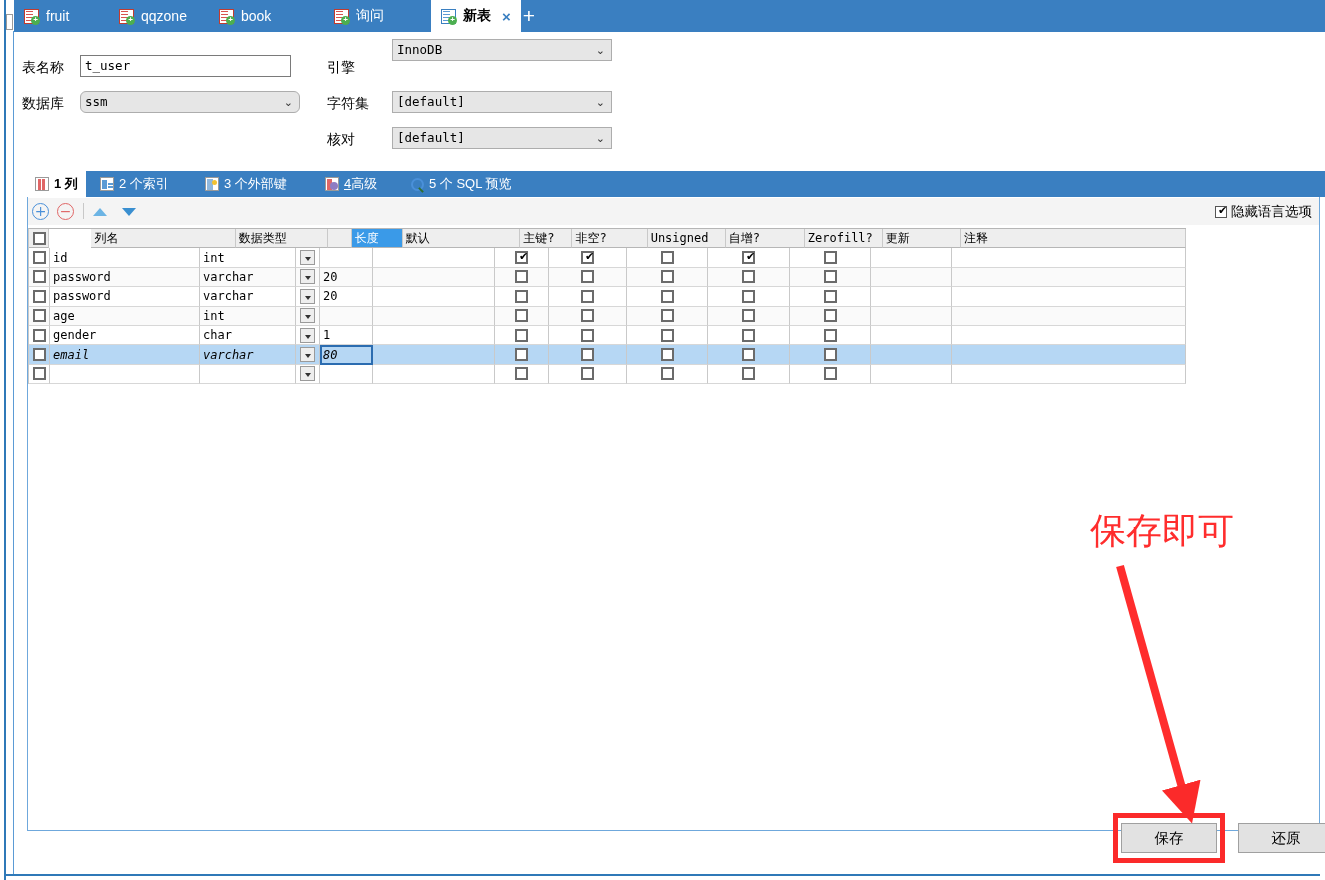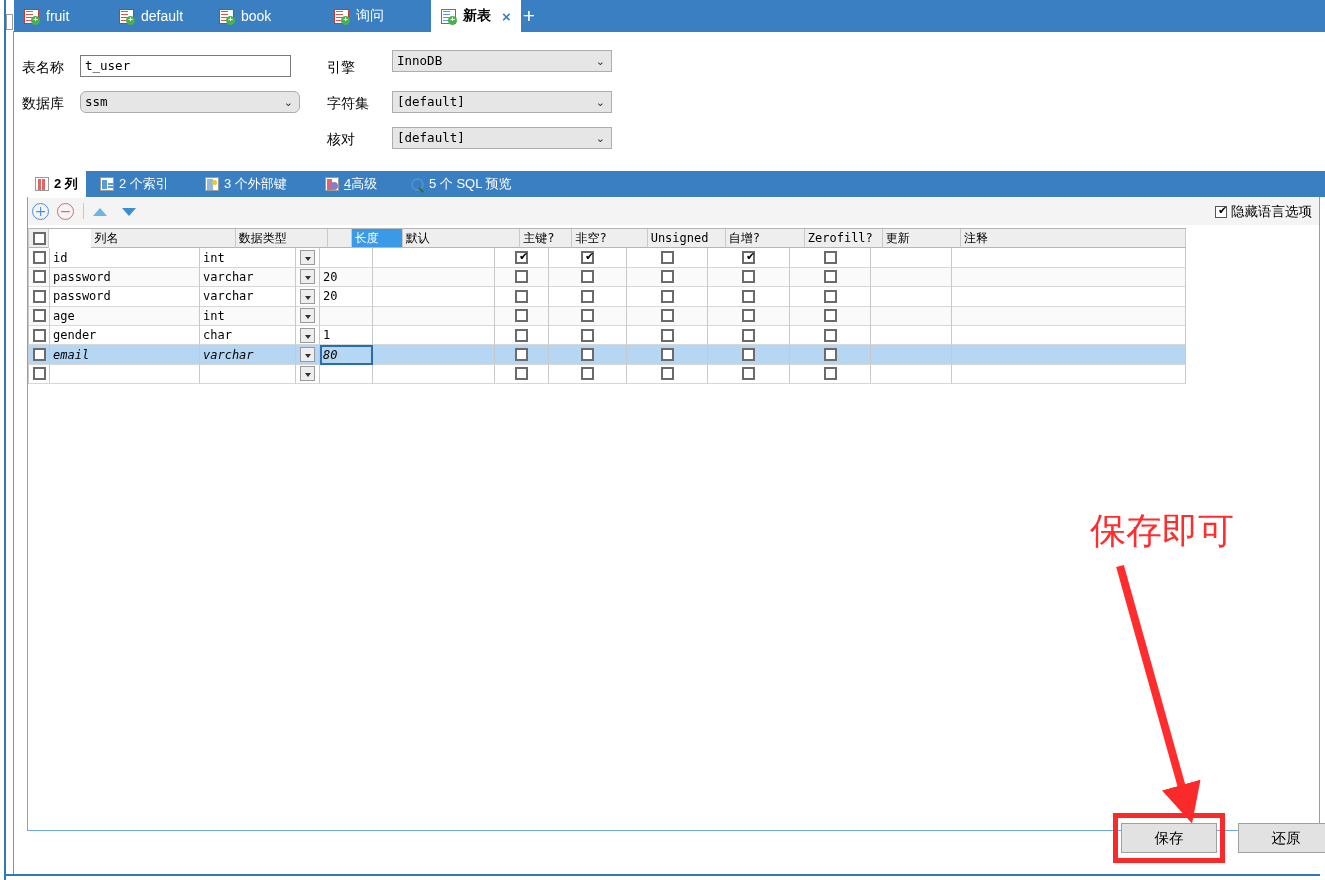--- a/index.html
+++ b/index.html
@@ -231,21 +231,21 @@
           <i></i>
           <b>+</b>
         </span>
         <span>fruit</span>
       </div>
       <div class="tab" style="left: 95px;">
         <span class="docicon">
           <i></i>
           <b>+</b>
         </span>
-        <span>default</span>
+        <span>qqzone</span>
       </div>
       <div class="tab" style="left: 195px;">
         <span class="docicon">
           <i></i>
           <b>+</b>
         </span>
         <span>book</span>
       </div>
       <div class="tab" style="left: 310px;">
         <span class="docicon">
@@ -268,42 +268,42 @@
   <div class="form-label" style="left:22px; top:59px;">表名称</div>
   <div class="txtfield" style="left:80px; top:55px; width:211px;">t_user</div>
 
   <div class="form-label" style="left:22px; top:95px;">数据库</div>
   <div class="selfield" style="left:80px; top:91px; width:220px;border-radius:6px;">
     <span>ssm</span>
     <span class="chev">⌄</span>
   </div>
 
   <div class="form-label" style="left:327px; top:59px;">引擎</div>
-  <div class="selfield" style="left:392px; top:50px; width:220px;">
+  <div class="selfield" style="left:392px; top:39px; width:220px;">
     <span>InnoDB</span>
     <span class="chev">⌄</span>
   </div>
 
   <div class="form-label" style="left:327px; top:95px;">字符集</div>
   <div class="selfield" style="left:392px; top:91px; width:220px;">
     <span>[default]</span>
     <span class="chev">⌄</span>
   </div>
 
   <div class="form-label" style="left:327px; top:131px;">核对</div>
   <div class="selfield" style="left:392px; top:127px; width:220px;">
     <span>[default]</span>
     <span class="chev">⌄</span>
   </div>
 
   <div class="panel"></div>
   <div class="inner-tabbar" id="innertabbar">
       <div class="itab active" style="left: 0px;">
         <span class="ico ico-cols"></span>
-        <span>2 列</span>
+        <span>1 列</span>
       </div>
       <div class="itab" style="left: 65px;">
         <span class="ico ico-idx"></span>
         <span>2 个索引</span>
       </div>
       <div class="itab" style="left: 170px;">
         <span class="ico ico-fk"></span>
         <span>3 个外部键</span>
       </div>
       <div class="itab" style="left: 290px;">

